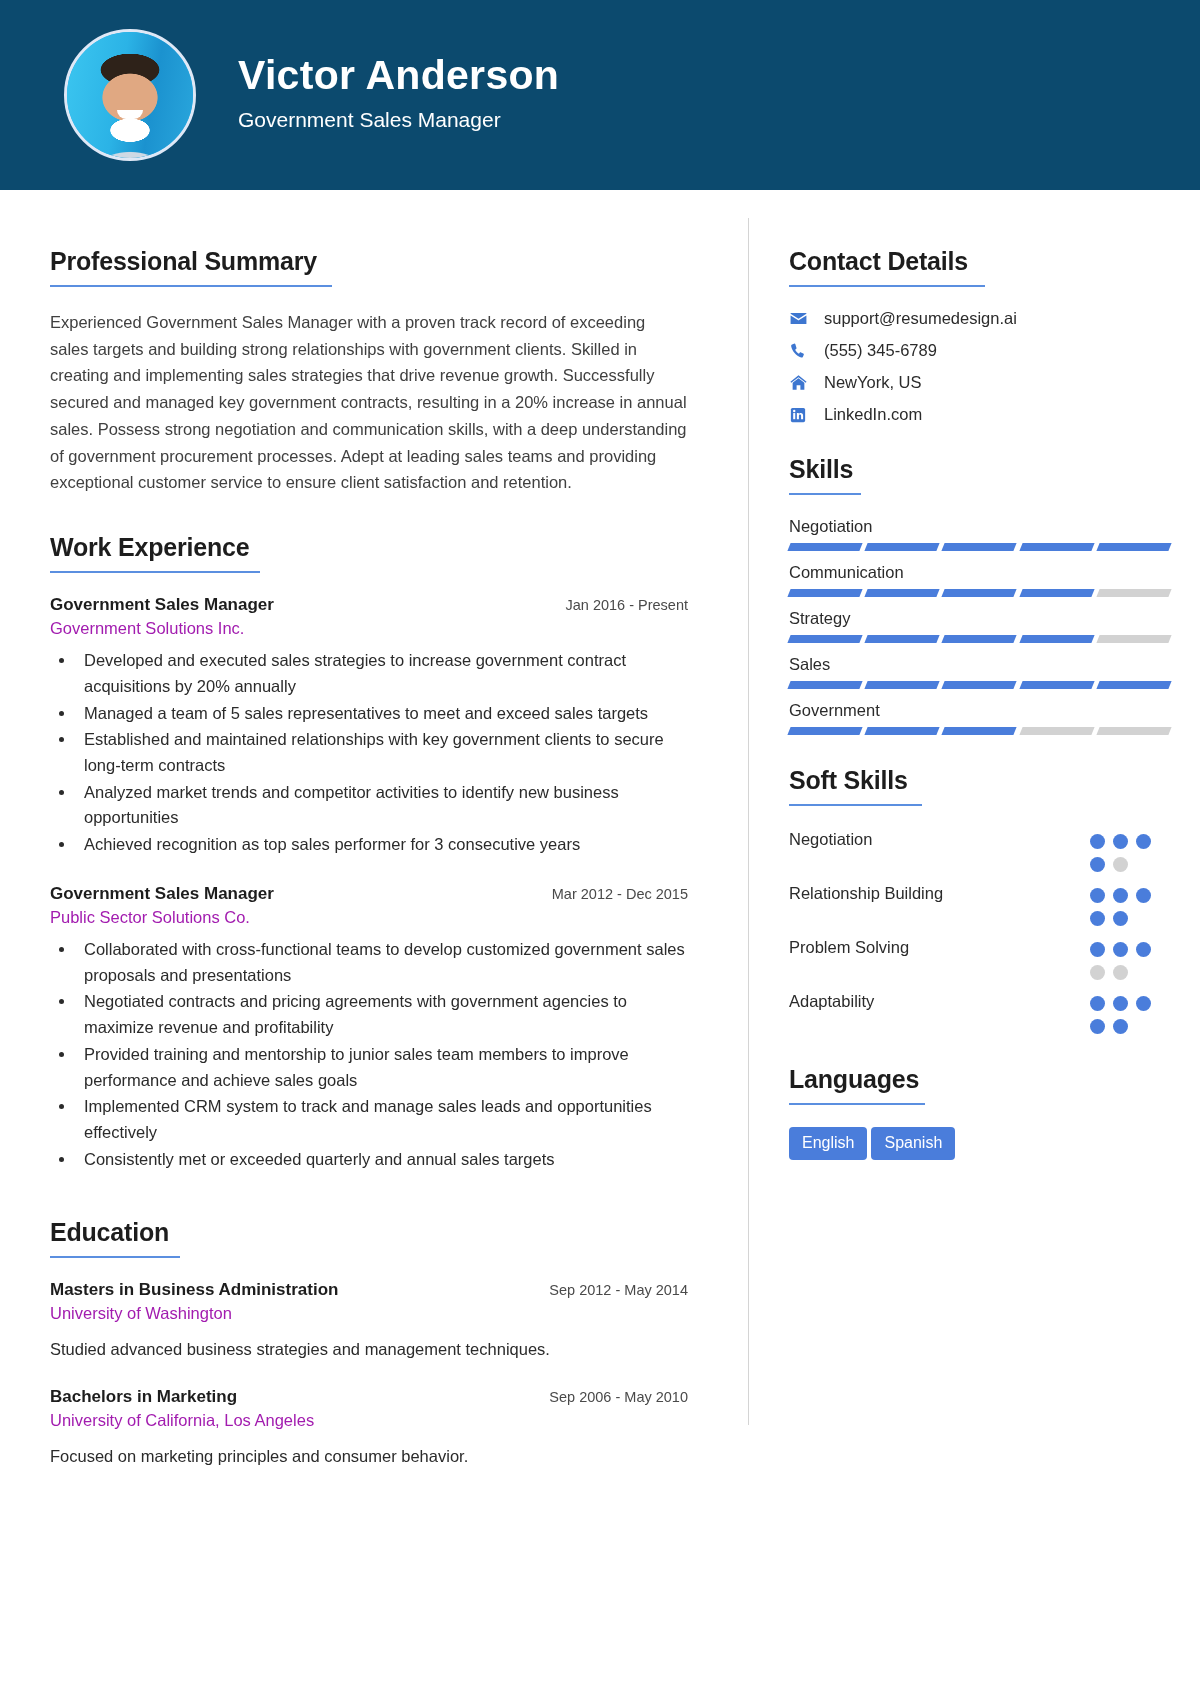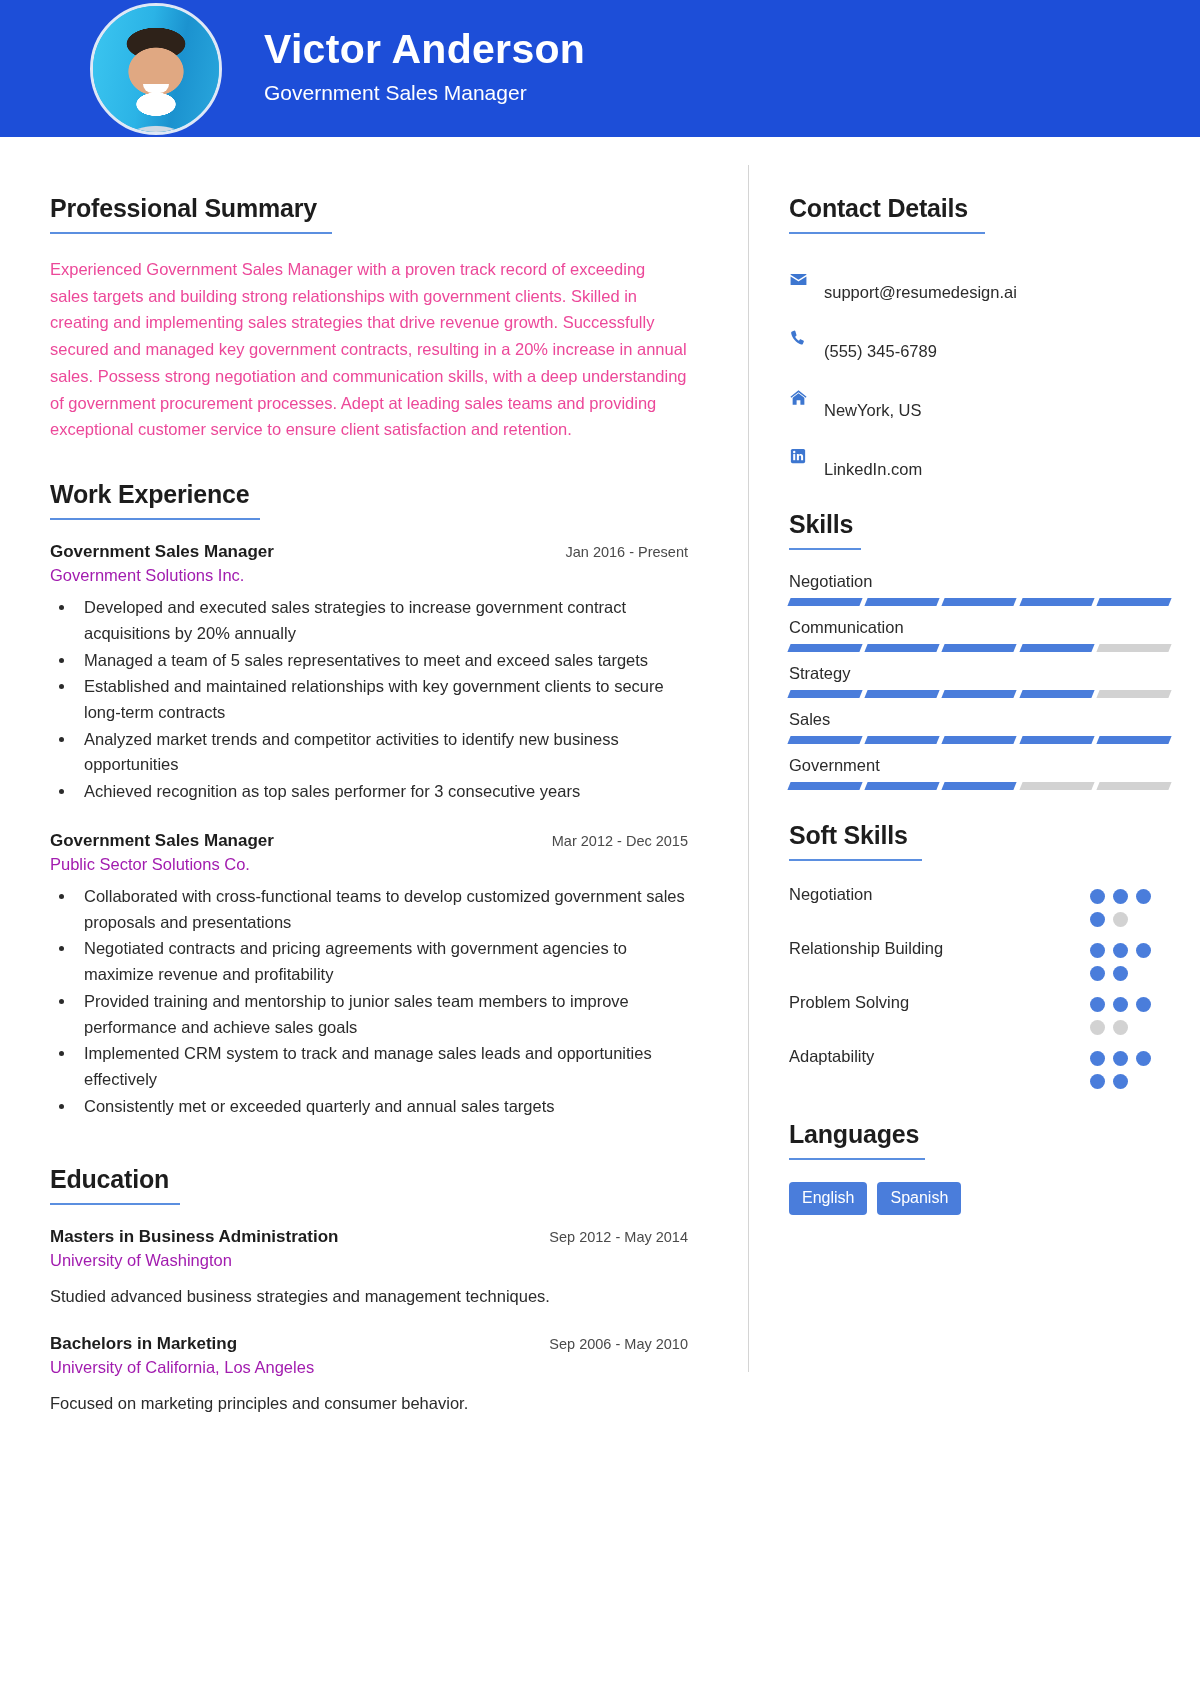--- a/index.html
+++ b/index.html
@@ -12,25 +12,25 @@
 
   #resume {
     width: 1200px;
     min-height: 1684px;
     background: #ffffff;
     position: relative;
   }
 
   
   .header {
-    background: #1d4ed8;
-    height: 137px;
+    background: #0c4a6e;
+    height: 190px;
     display: flex;
     align-items: center;
-    padding-left: 90px;
+    padding-left: 64px;
   }
   .avatar-wrap {
     width: 132px;
     height: 132px;
     border-radius: 50%;
     border: 3px solid #dfe8f6;
     overflow: hidden;
     flex: 0 0 auto;
     position: relative;
     background: #27b0e8;
@@ -110,21 +110,21 @@
   .sec-rule.w-edu   { width: 130px; }
   .sec-rule.w-contact { width: 196px; }
   .sec-rule.w-skills  { width: 72px; }
   .sec-rule.w-soft    { width: 133px; }
   .sec-rule.w-lang    { width: 136px; }
 
   
   .summary-text {
     font-size: 16.5px;
     line-height: 1.62;
-    color: #ec4899;
+    color: #404040;
   }
 
   
   .block { margin-bottom: 26px; }
   .block-head {
     display: flex;
     justify-content: space-between;
     align-items: baseline;
   }
   .block-title {
@@ -174,21 +174,20 @@
     display: flex;
     align-items: center;
     justify-content: flex-start;
     color: #3d76d0;
   }
   .contact-ico svg { display: block; }
   .contact-val {
     font-size: 16.5px;
     color: #2b2b2b;
     margin-left: 11px;
-    margin-top: 27px;
   }
 
   
   .skills-wrap { margin-top: 2px; }
   .skill-row { margin-bottom: 12px; }
   .skill-name {
     font-size: 16.5px;
     color: #2b2b2b;
     margin-bottom: 7px;
   }
@@ -233,21 +232,21 @@
     height: 15px;
     border-radius: 50%;
     background: #d2d2d2;
   }
   .dot.on { background: #4a7ddb; }
 
   
   .lang-wrap {
     display: flex;
     flex-wrap: wrap;
-    gap: 10px;
+    gap: 4px;
     margin-top: 2px;
   }
   .lang-chip {
     background: #4a7ddb;
     color: #ffffff;
     font-size: 16px;
     padding: 6px 13px 7px;
     border-radius: 4px;
     line-height: 1.25;
   }

